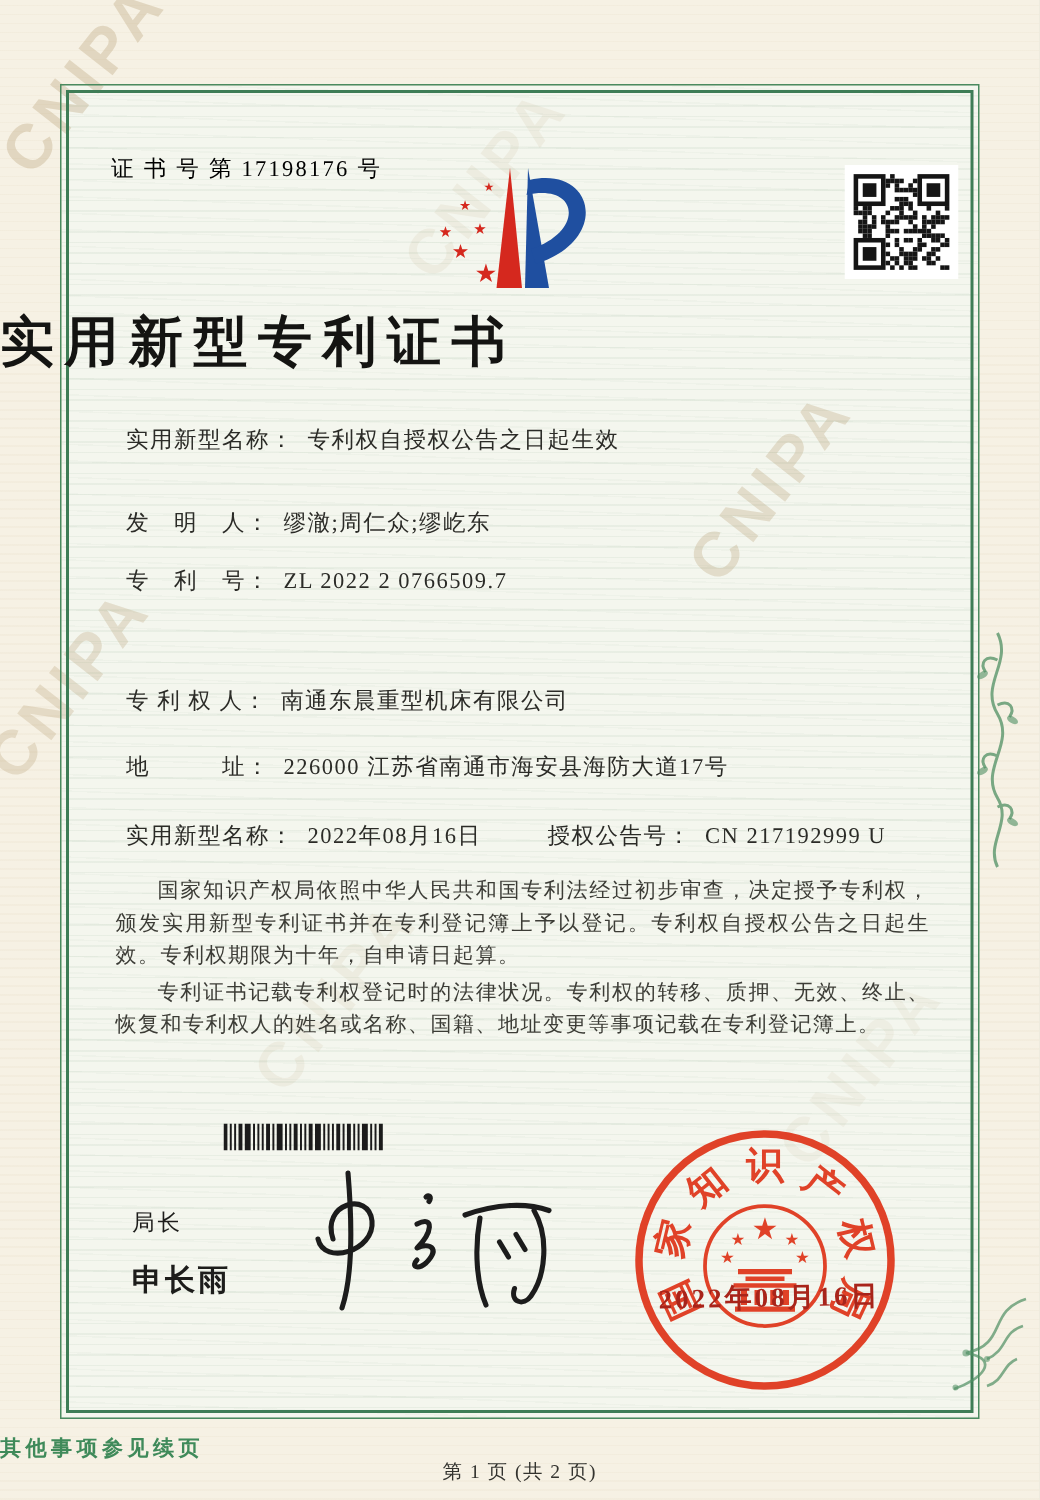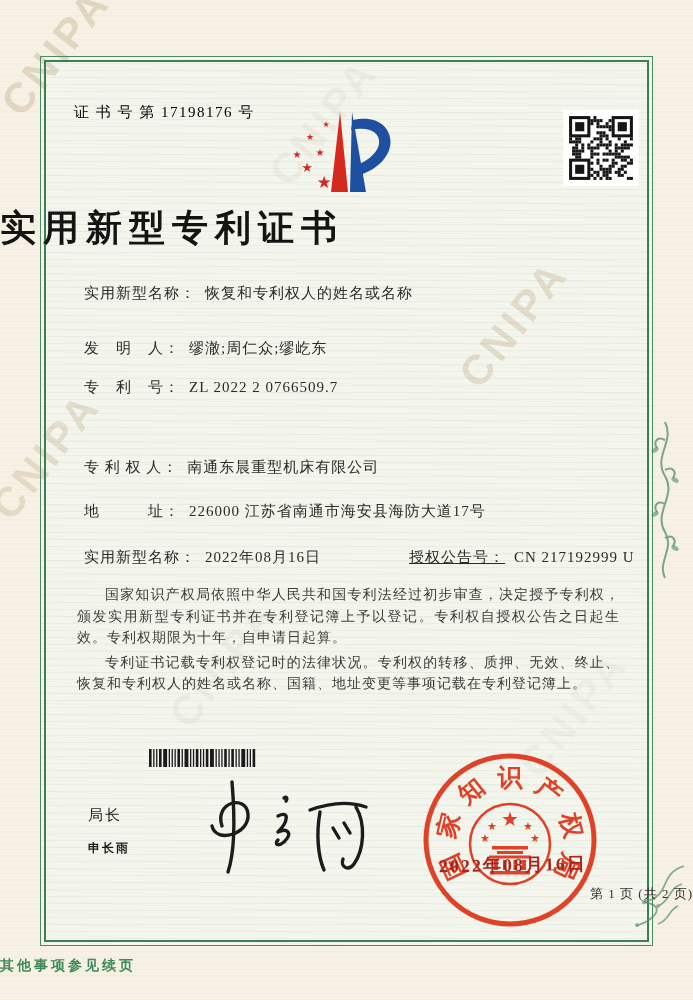--- a/index.html
+++ b/index.html
@@ -44,49 +44,49 @@
   }
   .logo{ position:absolute; left:284px; top:108px; width:118px; height:88px; }
   .qr{ position:absolute; left:563px; top:110px; width:76px; height:76px; }
   .title{
     position:absolute; left:0; right:0; top:204px; text-align:left;
     font-size:36px; font-weight:700; color:#141412; letter-spacing:7px;
   }
   .field-row{ position:absolute; left:84px; font-size:15px; color:#2b2b27; letter-spacing:1px; white-space:nowrap;}
   .flabel{ }
   .fvalue{ margin-left:9px; }
-  .grant-pair2{ margin-left:88px;text-decoration:underline; }
+  .grant-pair2{ margin-left:44px; }
   .paras{
     position:absolute; left:77px; top:584px; width:543px;
     font-size:14px; line-height:21.5px; color:#3c3c36; letter-spacing:1px;
     text-align:justify;
   }
   .paras p{ margin:0 0 3px 0; text-indent:2em; }
   .barcode{ position:absolute; left:149px; top:749px; width:122px; height:18px; }
   .signer-title{
     position:absolute; left:88px; top:806px; font-size:15px; color:#1d1d1b;
     font-family:"Liberation Sans","DejaVu Sans",sans-serif; letter-spacing:2px;
   }
   .signer-name{
-    position:absolute; left:88px; top:840px; font-size:12px; color:#1d1d1b;
+    position:absolute; left:88px; top:840px; font-size:20px; color:#1d1d1b;
     font-family:"Liberation Sans","DejaVu Sans",sans-serif; font-weight:600; letter-spacing:2px;
   }
   .signature{ position:absolute; left:192px; top:776px; width:190px; height:102px; }
   .seal{ position:absolute; left:420px; top:750px; width:180px; height:180px; opacity:0.92; }
   .seal-char{
     fill:#df3318; font-size:25px; font-weight:700; text-anchor:middle;
     dominant-baseline:central; font-family:"DejaVu Serif","Liberation Serif",serif;
   }
   .seal-date{
     position:absolute; left:422px; top:853px; width:182px; text-align:center;
     font-size:18px; font-weight:600; color:#a8241a; letter-spacing:2px;
     transform:rotate(-1deg);
   }
   .page-info{
-    position:absolute; left:0; right:0; top:885px; text-align:right;
+    position:absolute; left:0; right:0; top:972px; text-align:center;
     font-size:13px; color:#33332f; letter-spacing:1px;
   }
   .note{
     position:absolute; left:0; right:0; top:957px; text-align:left;
     font-size:14px; color:#3f8a5a; letter-spacing:3px; font-weight:600;
   }
   .vine{ position:absolute; left:641px; top:420px; width:46px; height:160px; }
   .corner-flourish{ position:absolute; left:628px; top:862px; width:60px; height:74px; }
   .star{ font-family:"DejaVu Sans",sans-serif; }
 </style>
@@ -307,21 +307,21 @@
         <rect x="14" y="22" width="1" height="1"></rect>
         <rect x="15" y="22" width="1" height="1"></rect>
         <rect x="21" y="22" width="1" height="1"></rect>
         <rect x="22" y="22" width="1" height="1"></rect>
       </g>
   </svg>
 
   <div class="title">实用新型专利证书</div>
 
   <div class="field-row" style="top:284px">
-    <span class="flabel">实用新型名称：</span><span class="fvalue">恢复和专利权人的姓名或名称</span>
+    <span class="flabel">实用新型名称：</span><span class="fvalue">专利权自授权公告之日起生效</span>
   </div>
   <div class="field-row" style="top:339px">
     <span class="flabel">发　明　人：</span><span class="fvalue">缪澈;周仁众;缪屹东</span>
   </div>
   <div class="field-row" style="top:378px">
     <span class="flabel">专　利　号：</span><span class="fvalue">ZL 2022 2 0766509.7</span>
   </div>
   <div class="field-row" style="top:458px">
     <span class="flabel">专 利 权 人：</span><span class="fvalue">南通东晨重型机床有限公司</span>
   </div>

